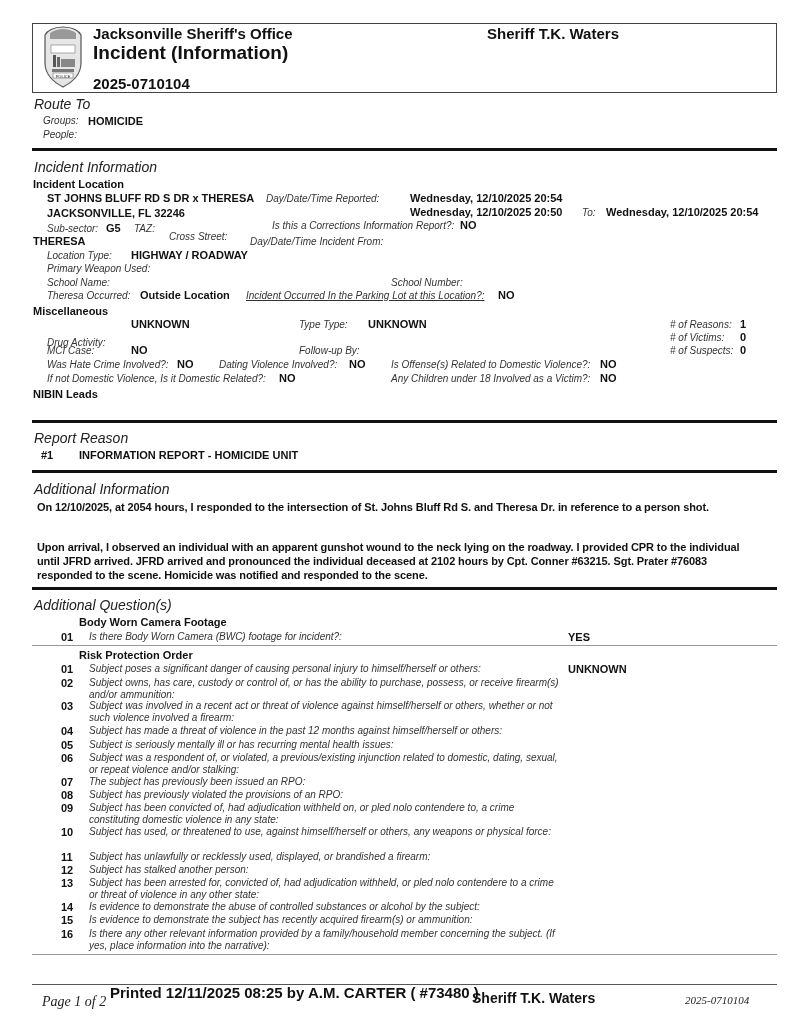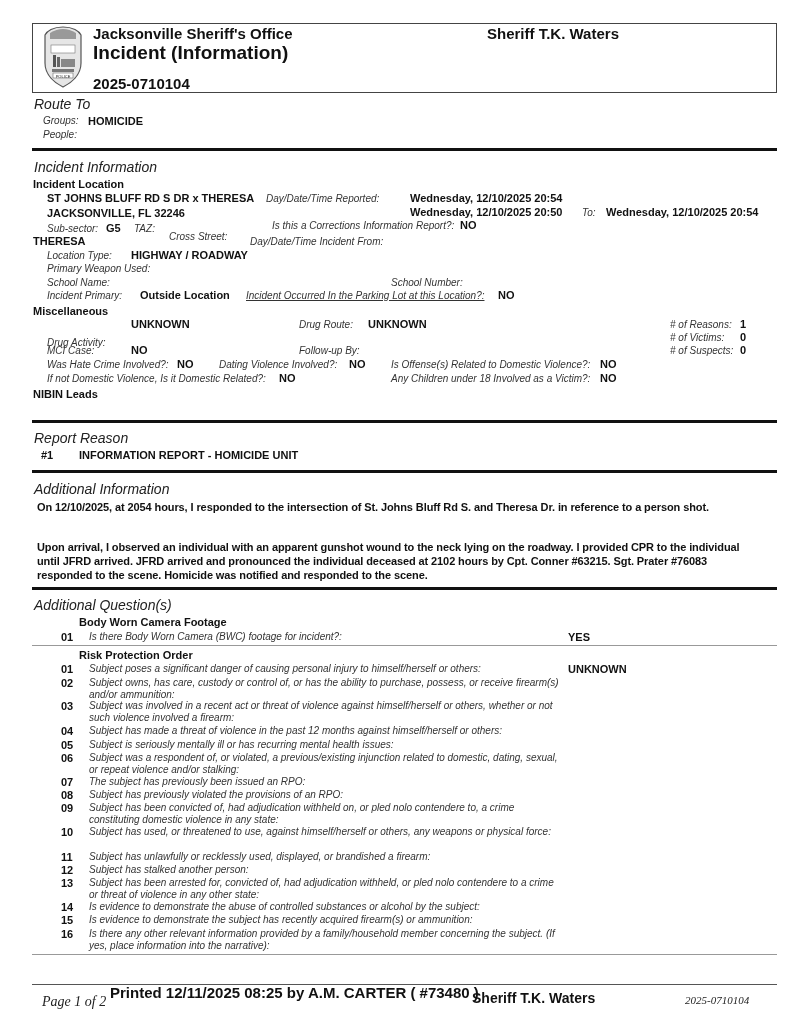--- a/index.html
+++ b/index.html
@@ -73,29 +73,29 @@
 <div class="abs lbl" style="left:582px;top:207px;">To:</div>
 <div class="abs val" style="left:606px;top:206px;">Wednesday, 12/10/2025 20:54</div>
 <div class="abs lbl" style="left:272px;top:220px;">Is this a Corrections Information Report?:</div>
 <div class="abs val" style="left:460px;top:219px;">NO</div>
 
 <div class="abs lbl" style="left:47px;top:250px;">Location Type:</div>
 <div class="abs val" style="left:131px;top:249px;">HIGHWAY / ROADWAY</div>
 <div class="abs lbl" style="left:47px;top:263px;">Primary Weapon Used:</div>
 <div class="abs lbl" style="left:47px;top:277px;">School Name:</div>
 <div class="abs lbl" style="left:391px;top:277px;">School Number:</div>
-<div class="abs lbl" style="left:47px;top:290px;">Incident Primary:</div>
+<div class="abs lbl" style="left:47px;top:290px;">Theresa Occurred:</div>
 <div class="abs val" style="left:140px;top:289px;">Outside Location</div>
 <div class="abs lbl" style="left:246px;top:290px;text-decoration:underline;">Incident Occurred In the Parking Lot at this Location?:</div>
 <div class="abs val" style="left:498px;top:289px;">NO</div>
 
 <div class="abs sub-title" style="left:33px;top:305px;">Miscellaneous</div>
 <div class="abs lbl" style="left:47px;top:337px;">Drug Activity:</div>
 <div class="abs val" style="left:131px;top:318px;">UNKNOWN</div>
-<div class="abs lbl" style="left:299px;top:319px;">Drug Route:</div>
+<div class="abs lbl" style="left:299px;top:319px;">Type Type:</div>
 <div class="abs val" style="left:368px;top:318px;">UNKNOWN</div>
 <div class="abs lbl" style="left:670px;top:319px;text-align:right;"># of Reasons:</div>
 <div class="abs val" style="left:740px;top:318px;">1</div>
 <div class="abs lbl" style="left:670px;top:332px;"># of Victims:</div>
 <div class="abs val" style="left:740px;top:331px;">0</div>
 <div class="abs lbl" style="left:670px;top:345px;"># of Suspects:</div>
 <div class="abs val" style="left:740px;top:344px;">0</div>
 
 <div class="abs lbl" style="left:47px;top:345px;">MCI Case:</div>
 <div class="abs val" style="left:131px;top:344px;">NO</div>

